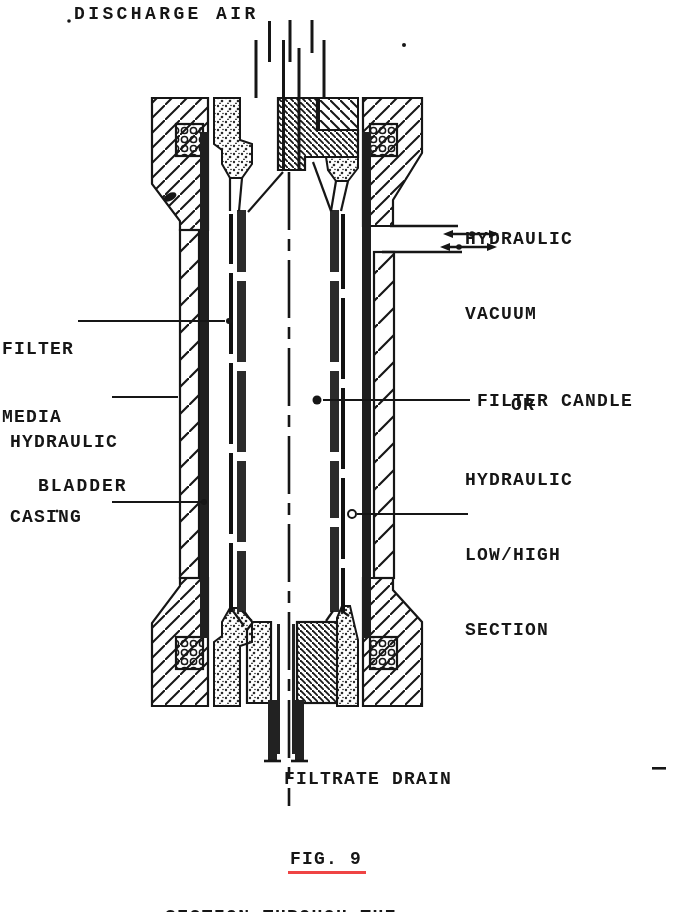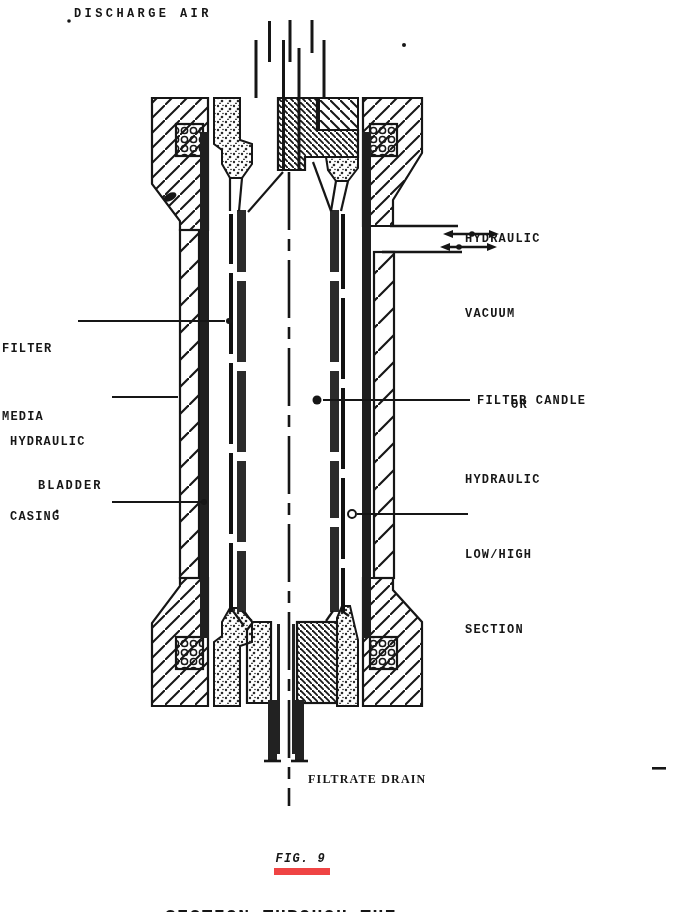--- a/index.html
+++ b/index.html
@@ -2,30 +2,30 @@
 <html><head>
 <meta charset="utf-8">
 <style>
   html,body{margin:0;padding:0;background:#e8e8e8;}
   .page{
     position:relative;width:675px;height:912px;background:#ffffff;
     overflow:hidden;font-family:"Liberation Mono","DejaVu Sans Mono",monospace;
   }
   svg.draw{position:absolute;left:0;top:0;}
   .lbl{
-    position:absolute;font-weight:bold;color:#161616;font-size:12px;
+    position:absolute;font-weight:bold;color:#161616;font-size:18px;
     letter-spacing:1.2px;line-height:25px;white-space:pre;
   }
   .sp-wide{letter-spacing:3.4px;}
   .sp-xwide{letter-spacing:4.1px;}
   .sp-med{letter-spacing:2px;}
   .sp-tight{letter-spacing:0.3px;}
   .media-lines{line-height:22.5px;}
   .indent-or{padding-left:46px;margin-top:16px;}
-  .fig-num{border-bottom:7px solid #ef4444;padding:0 4px 2px 2px;font-style:italic;}
+  .fig-num{border-bottom:3px solid #ef4444;padding:0 4px 2px 2px;}
   .caption{
     position:absolute;left:100px;top:860px;width:362px;text-align:center;
     font-weight:bold;color:#161616;font-size:18px;line-height:23px;white-space:pre;
   }
   .cap1{letter-spacing:1.4px;}
 </style>
 </head>
 <body>
 
 <div class="page">
@@ -214,21 +214,21 @@
   <div class="lbl" style="left:10px;top:380px;">
     <div>HYDRAULIC</div>
     <div>CASING</div>
   </div>
 
   <div class="lbl sp-med" style="left:30px;top:474px;margin-left:8px;">BLADDER</div>
 
   <div class="lbl" style="left:477px;top:389px;text-align:center;">FILTER CANDLE</div>
 
 
-  <div class="lbl" style="left:308px;top:767px;font-family:Liberation Serif, serif;">FILTRATE DRAIN</div>
+  <div class="lbl" style="left:284px;top:767px;">FILTRATE DRAIN</div>
 
   <div class="lbl" style="left:240px;top:822px;">
     <span class="fig-num">FIG. 9</span>
   </div>
 
   <div class="caption">
     <div class="cap1">SECTION THROUGH THE</div>
     
   </div>
 

